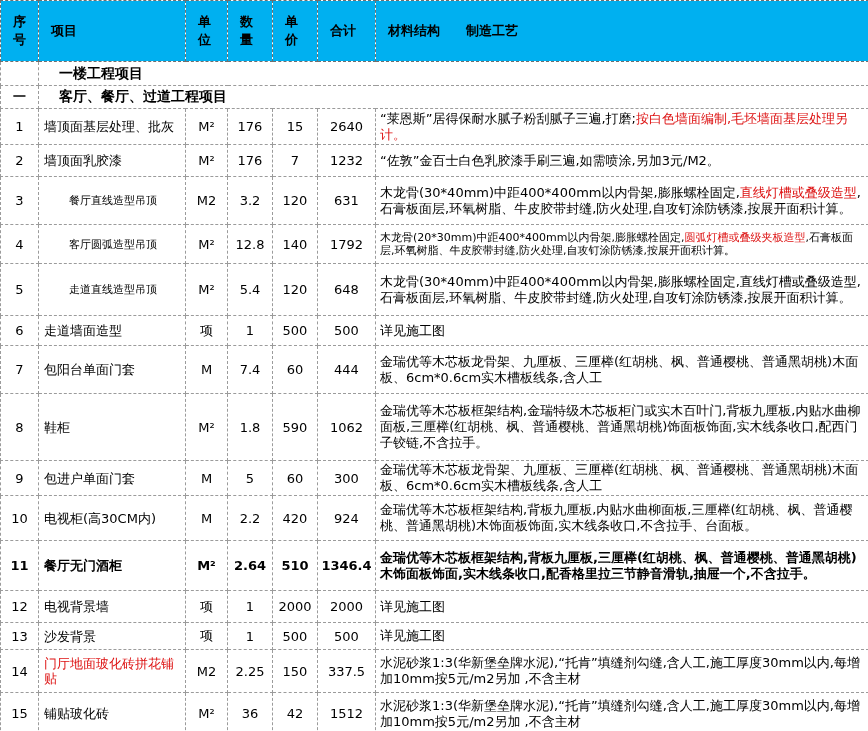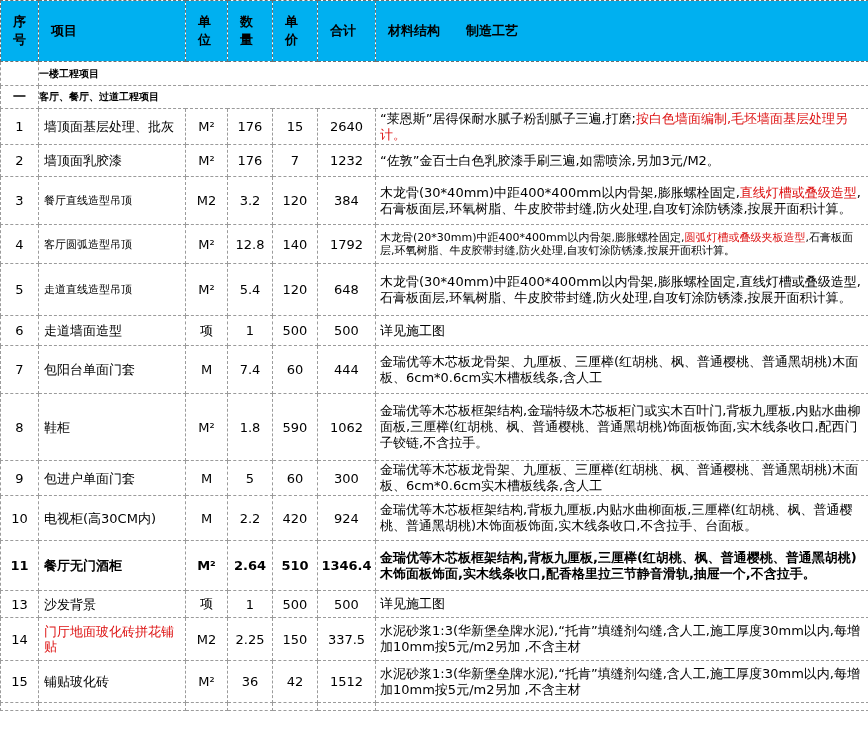--- a/index.html
+++ b/index.html
@@ -29,23 +29,23 @@
   thead td{
     background:var(--header-bg);
     font-weight:bold;
     text-align:left;
     border:1px dashed #6f6f6f;
     font-size:13px;
     padding:12px;
   }
   .center{text-align:center;}
   .name{padding-left:5px;line-height:15px;margin-left:36px;}
-  .group-name{font-weight:bold;padding-left:0;font-size:10px;}
+  .group-name{font-weight:bold;padding-left:20px;font-size:14px;}
   .desc{line-height:16px;padding:1px 4px;text-align:left;}
-  .small{font-size:11px;}
+  .small{font-size:11px;text-align:center;}
   .small-desc{font-size:11px;line-height:13px;}
   .red{color:var(--red);}
   .bold{font-weight:bold;}
 </style>
 </head>
 <body>
 
 <table class="quote">
   <colgroup>
     <col style="width:38px">
@@ -93,21 +93,21 @@
         <td class="center">7</td>
         <td class="center">1232</td>
         <td class="desc"><span>“佐敦”金百士白色乳胶漆手刷三遍,如需喷涂,另加3元/M2。</span></td>
       </tr>
       <tr style="height: 48px;">
         <td class="center">3</td>
         <td class="name small">餐厅直线造型吊顶</td>
         <td class="center">M2</td>
         <td class="center">3.2</td>
         <td class="center">120</td>
-        <td class="center">384</td>
+        <td class="center">631</td>
         <td class="desc"><span>木龙骨(30*40mm)中距400*400mm以内骨架,膨胀螺栓固定,</span><span class="red">直线灯槽或叠级造型</span><span>,石膏板面层,环氧树脂、牛皮胶带封缝,防火处理,自攻钉涂防锈漆,按展开面积计算。</span></td>
       </tr>
       <tr style="height: 39px;">
         <td class="center">4</td>
         <td class="name small">客厅圆弧造型吊顶</td>
         <td class="center">M²</td>
         <td class="center">12.8</td>
         <td class="center">140</td>
         <td class="center">1792</td>
         <td class="desc small-desc"><span>木龙骨(20*30mm)中距400*400mm以内骨架,膨胀螺栓固定,</span><span class="red">圆弧灯槽或叠级夹板造型</span><span>,石膏板面层,环氧树脂、牛皮胶带封缝,防火处理,自攻钉涂防锈漆,按展开面积计算。</span></td>
@@ -168,20 +168,29 @@
       </tr>
       <tr style="height: 50px; font-weight: bold;">
         <td class="center">11</td>
         <td class="name">餐厅无门酒柜</td>
         <td class="center">M²</td>
         <td class="center">2.64</td>
         <td class="center">510</td>
         <td class="center">1346.4</td>
         <td class="desc"><span>金瑞优等木芯板框架结构,背板九厘板,三厘榉(红胡桃、枫、普通樱桃、普通黑胡桃)木饰面板饰面,实木线条收口,配香格里拉三节静音滑轨,抽屉一个,不含拉手。</span></td>
       </tr>
+      <tr style="height: 32px;">
+        <td class="center">12</td>
+        <td class="name">电视背景墙</td>
+        <td class="center">项</td>
+        <td class="center">1</td>
+        <td class="center">2000</td>
+        <td class="center">2000</td>
+        <td class="desc"><span>详见施工图</span></td>
+      </tr>
       <tr style="height: 27px;">
         <td class="center">13</td>
         <td class="name">沙发背景</td>
         <td class="center">项</td>
         <td class="center">1</td>
         <td class="center">500</td>
         <td class="center">500</td>
         <td class="desc"><span>详见施工图</span></td>
       </tr>
       <tr style="height: 43px;">

